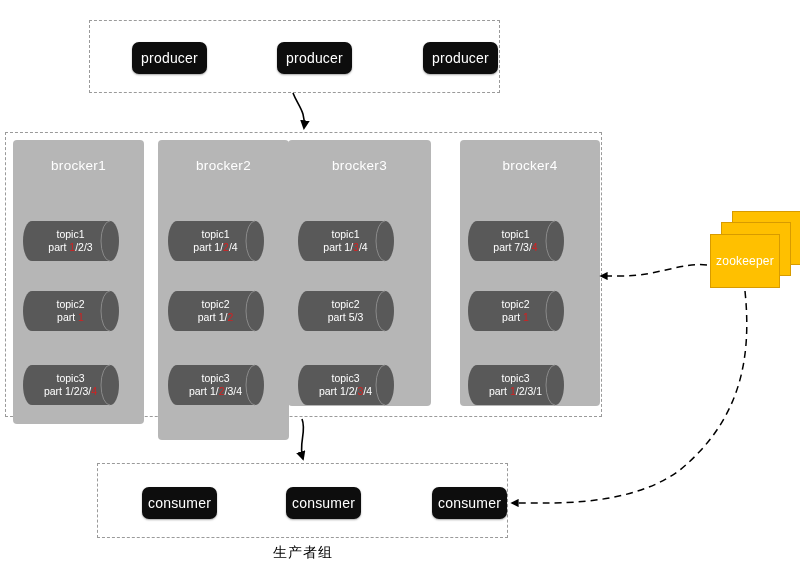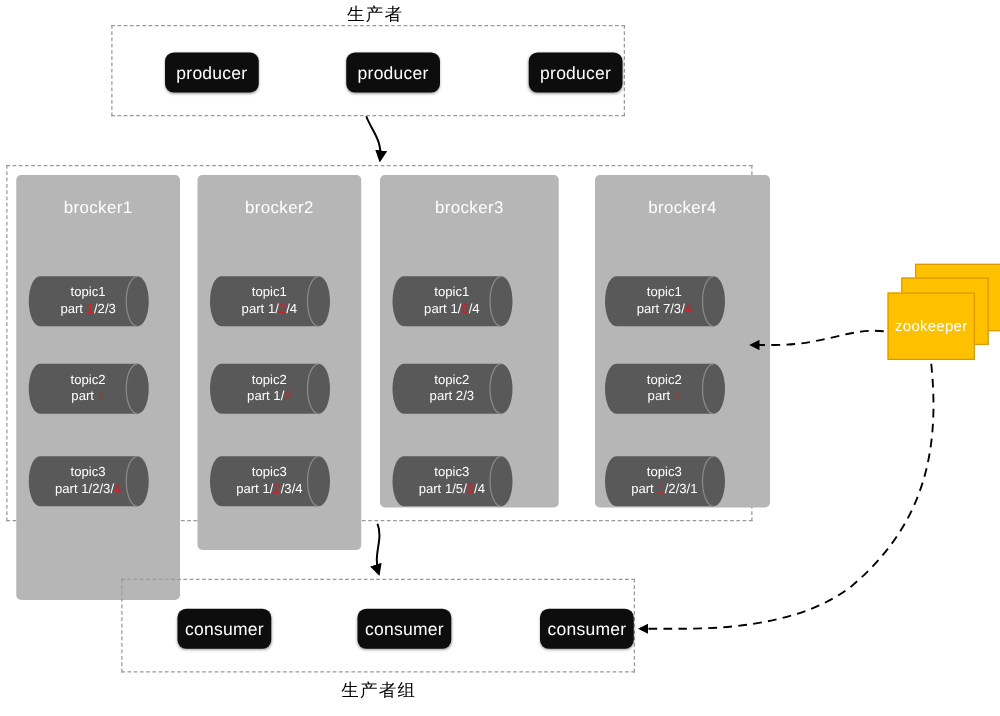--- a/index.html
+++ b/index.html
@@ -123,37 +123,36 @@
     height: 573px;
     pointer-events: none;
     overflow: visible;
   }
 </style>
 </head>
 <body>
 
 <div id="canvas">
 
-  <div class="abs caption" style="left:230px; top:3px; width:140px;">生产者</div>
 
   <div class="abs dashed-group" style="left:89px; top:20px; width:411px; height:73px;"></div>
 
   <div class="abs node-black" style="left:112px; top:42px; width:75px; height:32px;">
     <span>producer</span>
   </div>
   <div class="abs node-black" style="left:257px; top:42px; width:75px; height:32px;">
     <span>producer</span>
   </div>
   <div class="abs node-black" style="left:403px; top:42px; width:75px; height:32px;">
     <span>producer</span>
   </div>
 
   <div class="abs dashed-group" style="left:5px; top:132px; width:597px; height:285px;"></div>
 
-  <div class="abs broker-panel" style="left:13px; top:140px; width:131px; height:340px;padding-left:12px;">
+  <div class="abs broker-panel" style="left:13px; top:140px; width:131px; height:284px;padding-left:12px;">
     <div class="broker-title">brocker1</div>
 
     <div class="cyl" style="left:9px; top:56px;">
       <svg width="112" height="42" viewBox="0 0 112 42">
         <path d="M10,1 L88,1 A9,20 0 0 1 88,41 L10,41 A9,20 0 0 1 10,1 Z" fill="#595959"></path>
         <path d="M88,1 A9,20 0 0 0 88,41" fill="none" stroke="#8a8a8a" stroke-width="1"></path>
       </svg>
       <div class="cyl-label">
         <span class="t-name">topic1</span>
         <span class="t-part"><span>part </span><span class="hot">1</span><span>/2/3</span></span>
@@ -213,58 +212,58 @@
         <path d="M10,1 L88,1 A9,20 0 0 1 88,41 L10,41 A9,20 0 0 1 10,1 Z" fill="#595959"></path>
         <path d="M88,1 A9,20 0 0 0 88,41" fill="none" stroke="#8a8a8a" stroke-width="1"></path>
       </svg>
       <div class="cyl-label">
         <span class="t-name">topic3</span>
         <span class="t-part"><span>part 1/</span><span class="hot">2</span><span>/3/4</span></span>
       </div>
     </div>
   </div>
 
-  <div class="abs broker-panel" style="left:304px; top:140px; width:143px; height:266px;">
+  <div class="abs broker-panel" style="left:288px; top:140px; width:143px; height:266px;">
     <div class="broker-title">brocker3</div>
 
     <div class="cyl" style="left:9px; top:56px;">
       <svg width="112" height="42" viewBox="0 0 112 42">
         <path d="M10,1 L88,1 A9,20 0 0 1 88,41 L10,41 A9,20 0 0 1 10,1 Z" fill="#595959"></path>
         <path d="M88,1 A9,20 0 0 0 88,41" fill="none" stroke="#8a8a8a" stroke-width="1"></path>
       </svg>
       <div class="cyl-label">
         <span class="t-name">topic1</span>
         <span class="t-part"><span>part 1/</span><span class="hot">3</span><span>/4</span></span>
       </div>
     </div>
 
     <div class="cyl" style="left:9px; top:126px;">
       <svg width="112" height="42" viewBox="0 0 112 42">
         <path d="M10,1 L88,1 A9,20 0 0 1 88,41 L10,41 A9,20 0 0 1 10,1 Z" fill="#595959"></path>
         <path d="M88,1 A9,20 0 0 0 88,41" fill="none" stroke="#8a8a8a" stroke-width="1"></path>
       </svg>
       <div class="cyl-label">
         <span class="t-name">topic2</span>
-        <span class="t-part"><span>part 2/3</span><span class="hot"></span><span></span></span>
+        <span class="t-part"><span>part 5/3</span><span class="hot"></span><span></span></span>
       </div>
     </div>
 
     <div class="cyl" style="left:9px; top:200px;">
       <svg width="112" height="42" viewBox="0 0 112 42">
         <path d="M10,1 L88,1 A9,20 0 0 1 88,41 L10,41 A9,20 0 0 1 10,1 Z" fill="#595959"></path>
         <path d="M88,1 A9,20 0 0 0 88,41" fill="none" stroke="#8a8a8a" stroke-width="1"></path>
       </svg>
       <div class="cyl-label">
         <span class="t-name">topic3</span>
-        <span class="t-part"><span>part 1/5/</span><span class="hot">3</span><span>/4</span></span>
-      </div>
-    </div>
-  </div>
-
-  <div class="abs broker-panel" style="left:476px; top:140px; width:140px; height:266px;padding-left:32px;">
+        <span class="t-part"><span>part 1/2/</span><span class="hot">3</span><span>/4</span></span>
+      </div>
+    </div>
+  </div>
+
+  <div class="abs broker-panel" style="left:460px; top:140px; width:140px; height:266px;padding-left:32px;">
     <div class="broker-title">brocker4</div>
 
     <div class="cyl" style="left:7px; top:56px;">
       <svg width="112" height="42" viewBox="0 0 112 42">
         <path d="M10,1 L88,1 A9,20 0 0 1 88,41 L10,41 A9,20 0 0 1 10,1 Z" fill="#595959"></path>
         <path d="M88,1 A9,20 0 0 0 88,41" fill="none" stroke="#8a8a8a" stroke-width="1"></path>
       </svg>
       <div class="cyl-label">
         <span class="t-name">topic1</span>
         <span class="t-part"><span>part 7/3/</span><span class="hot">4</span><span></span></span>

